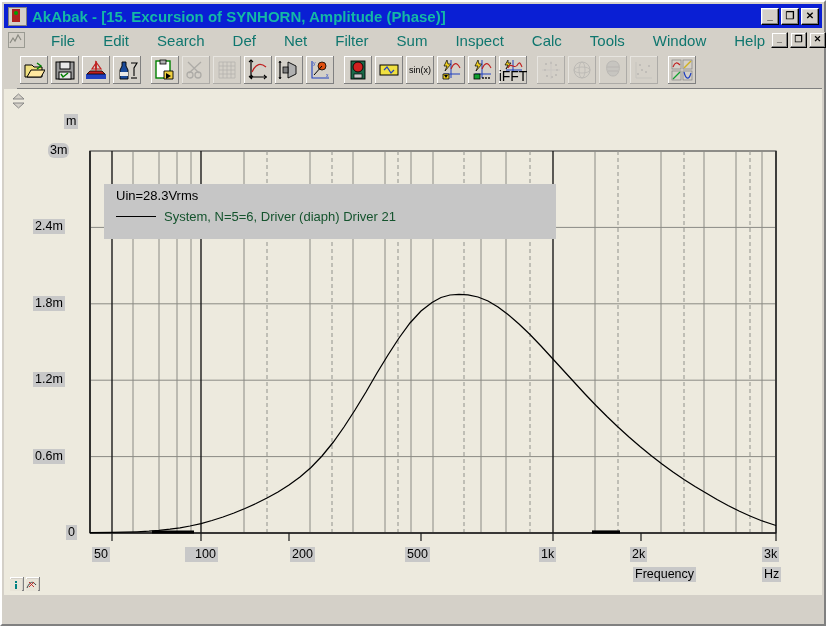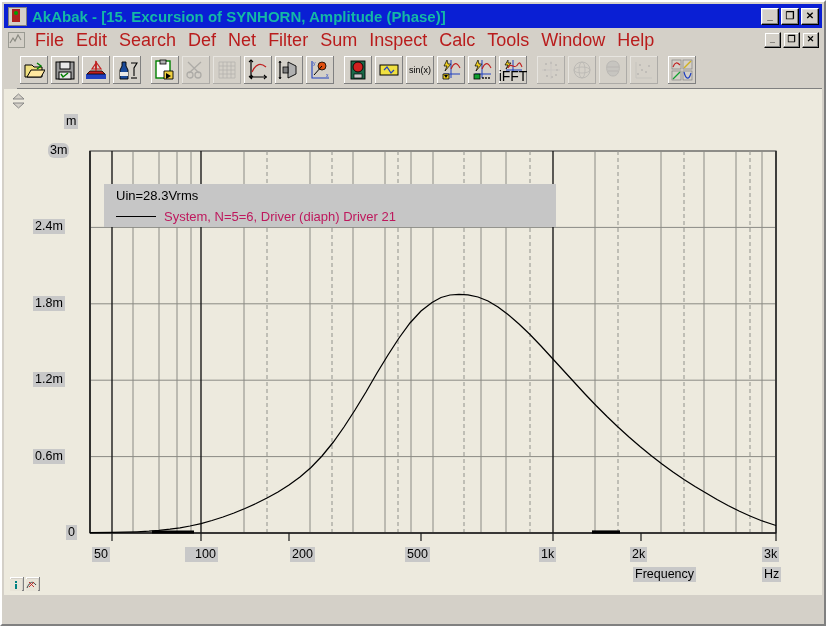--- a/index.html
+++ b/index.html
@@ -47,21 +47,21 @@
   .menubar{
     position:absolute;left:2px;top:28px;right:2px;height:20px;
     display:flex;align-items:center;background:#d4d0c8;
   }
   .mdi-icon{
     width:15px;height:14px;margin:0 4px 0 4px;flex:none;position:relative;
     background:#d4d0c8;border:1px solid #9a9a92;
   }
   .mdi-icon svg{display:block;}
   .menubar .mi{
-    font-size:18px;color:#b91c1c;padding:2px 6px;white-space:nowrap;
+    font-size:15px;color:#0f766e;padding:2px 6px;white-space:nowrap;margin-left:16px;
   }
   .mdi-buttons{margin-left:auto;display:flex;gap:2px;margin-right:3px;}
   .mdibtn{
     width:15px;height:14px;background:#d4d0c8;
     box-shadow:inset -1px -1px 0 #808080, inset 1px 1px 0 #ffffff;
     border:1px solid #d4d0c8;border-right-color:#000;border-bottom-color:#000;
     font-size:9px;line-height:12px;text-align:center;font-weight:bold;color:#000;
   }
   
   .toolbar{
@@ -98,28 +98,28 @@
     box-shadow:inset -1px -1px 0 #808080, inset 1px 1px 0 #ffffff;
     position:relative;
   }
   
   .plot-svg{position:absolute;left:0;top:0;}
   .lbl{
     position:absolute;background:#c8c8c8;color:#000;
     font-size:12.5px;line-height:15px;padding:0 2px;white-space:nowrap;
   }
   .legendbox{
-    position:absolute;left:100px;top:95px;width:452px;height:43px;
+    position:absolute;left:100px;top:95px;width:452px;height:55px;
     background:#c6c6c6;
   }
   .legendbox .l1{
     position:absolute;left:12px;top:4px;font-size:13px;color:#000;white-space:nowrap;
   }
   .legendbox .l2{
-    position:absolute;left:60px;top:25px;font-size:13px;color:#be185d;white-space:nowrap;
+    position:absolute;left:60px;top:25px;font-size:13px;color:#14532d;white-space:nowrap;
   }
   .legendbox .lline{
     position:absolute;left:12px;top:32px;width:40px;height:0;
     border-top:1.5px solid #000;
   }
   
   .statusbar{
     position:absolute;left:2px;bottom:2px;right:2px;height:25px;
     background:#d4d0c8;
     box-shadow:inset 1px 1px 0 #808080, inset -1px -1px 0 #ffffff;

